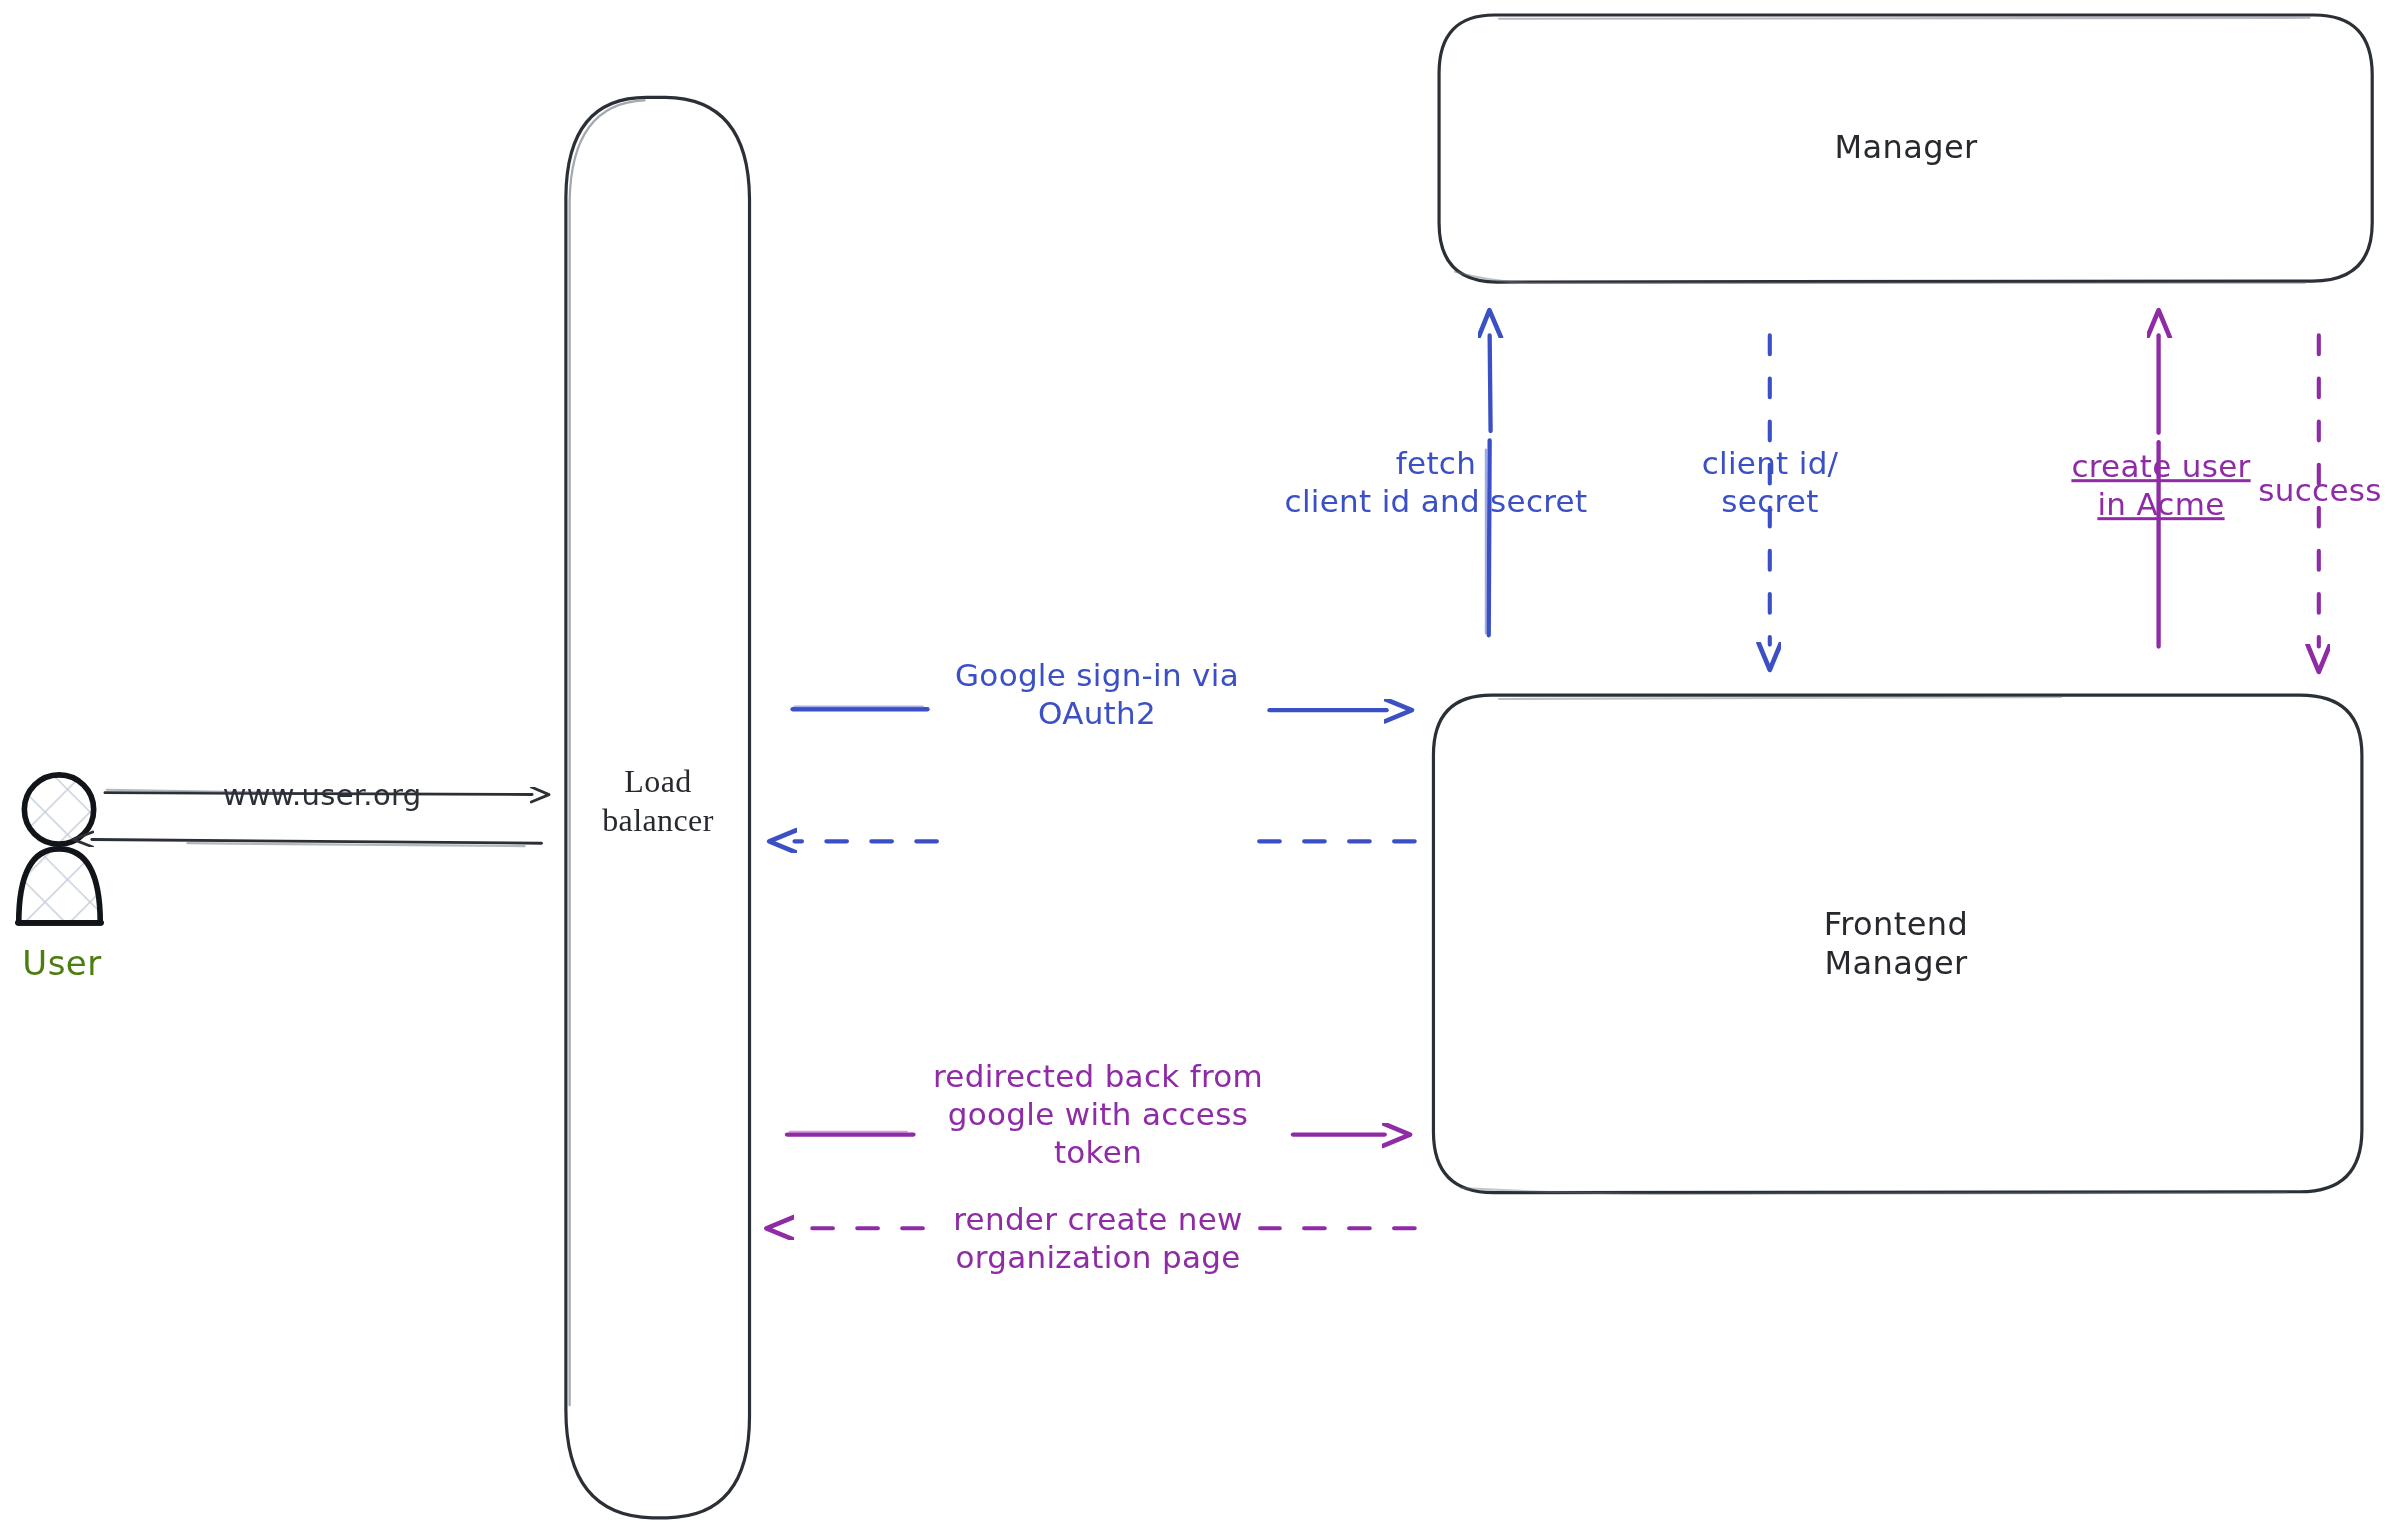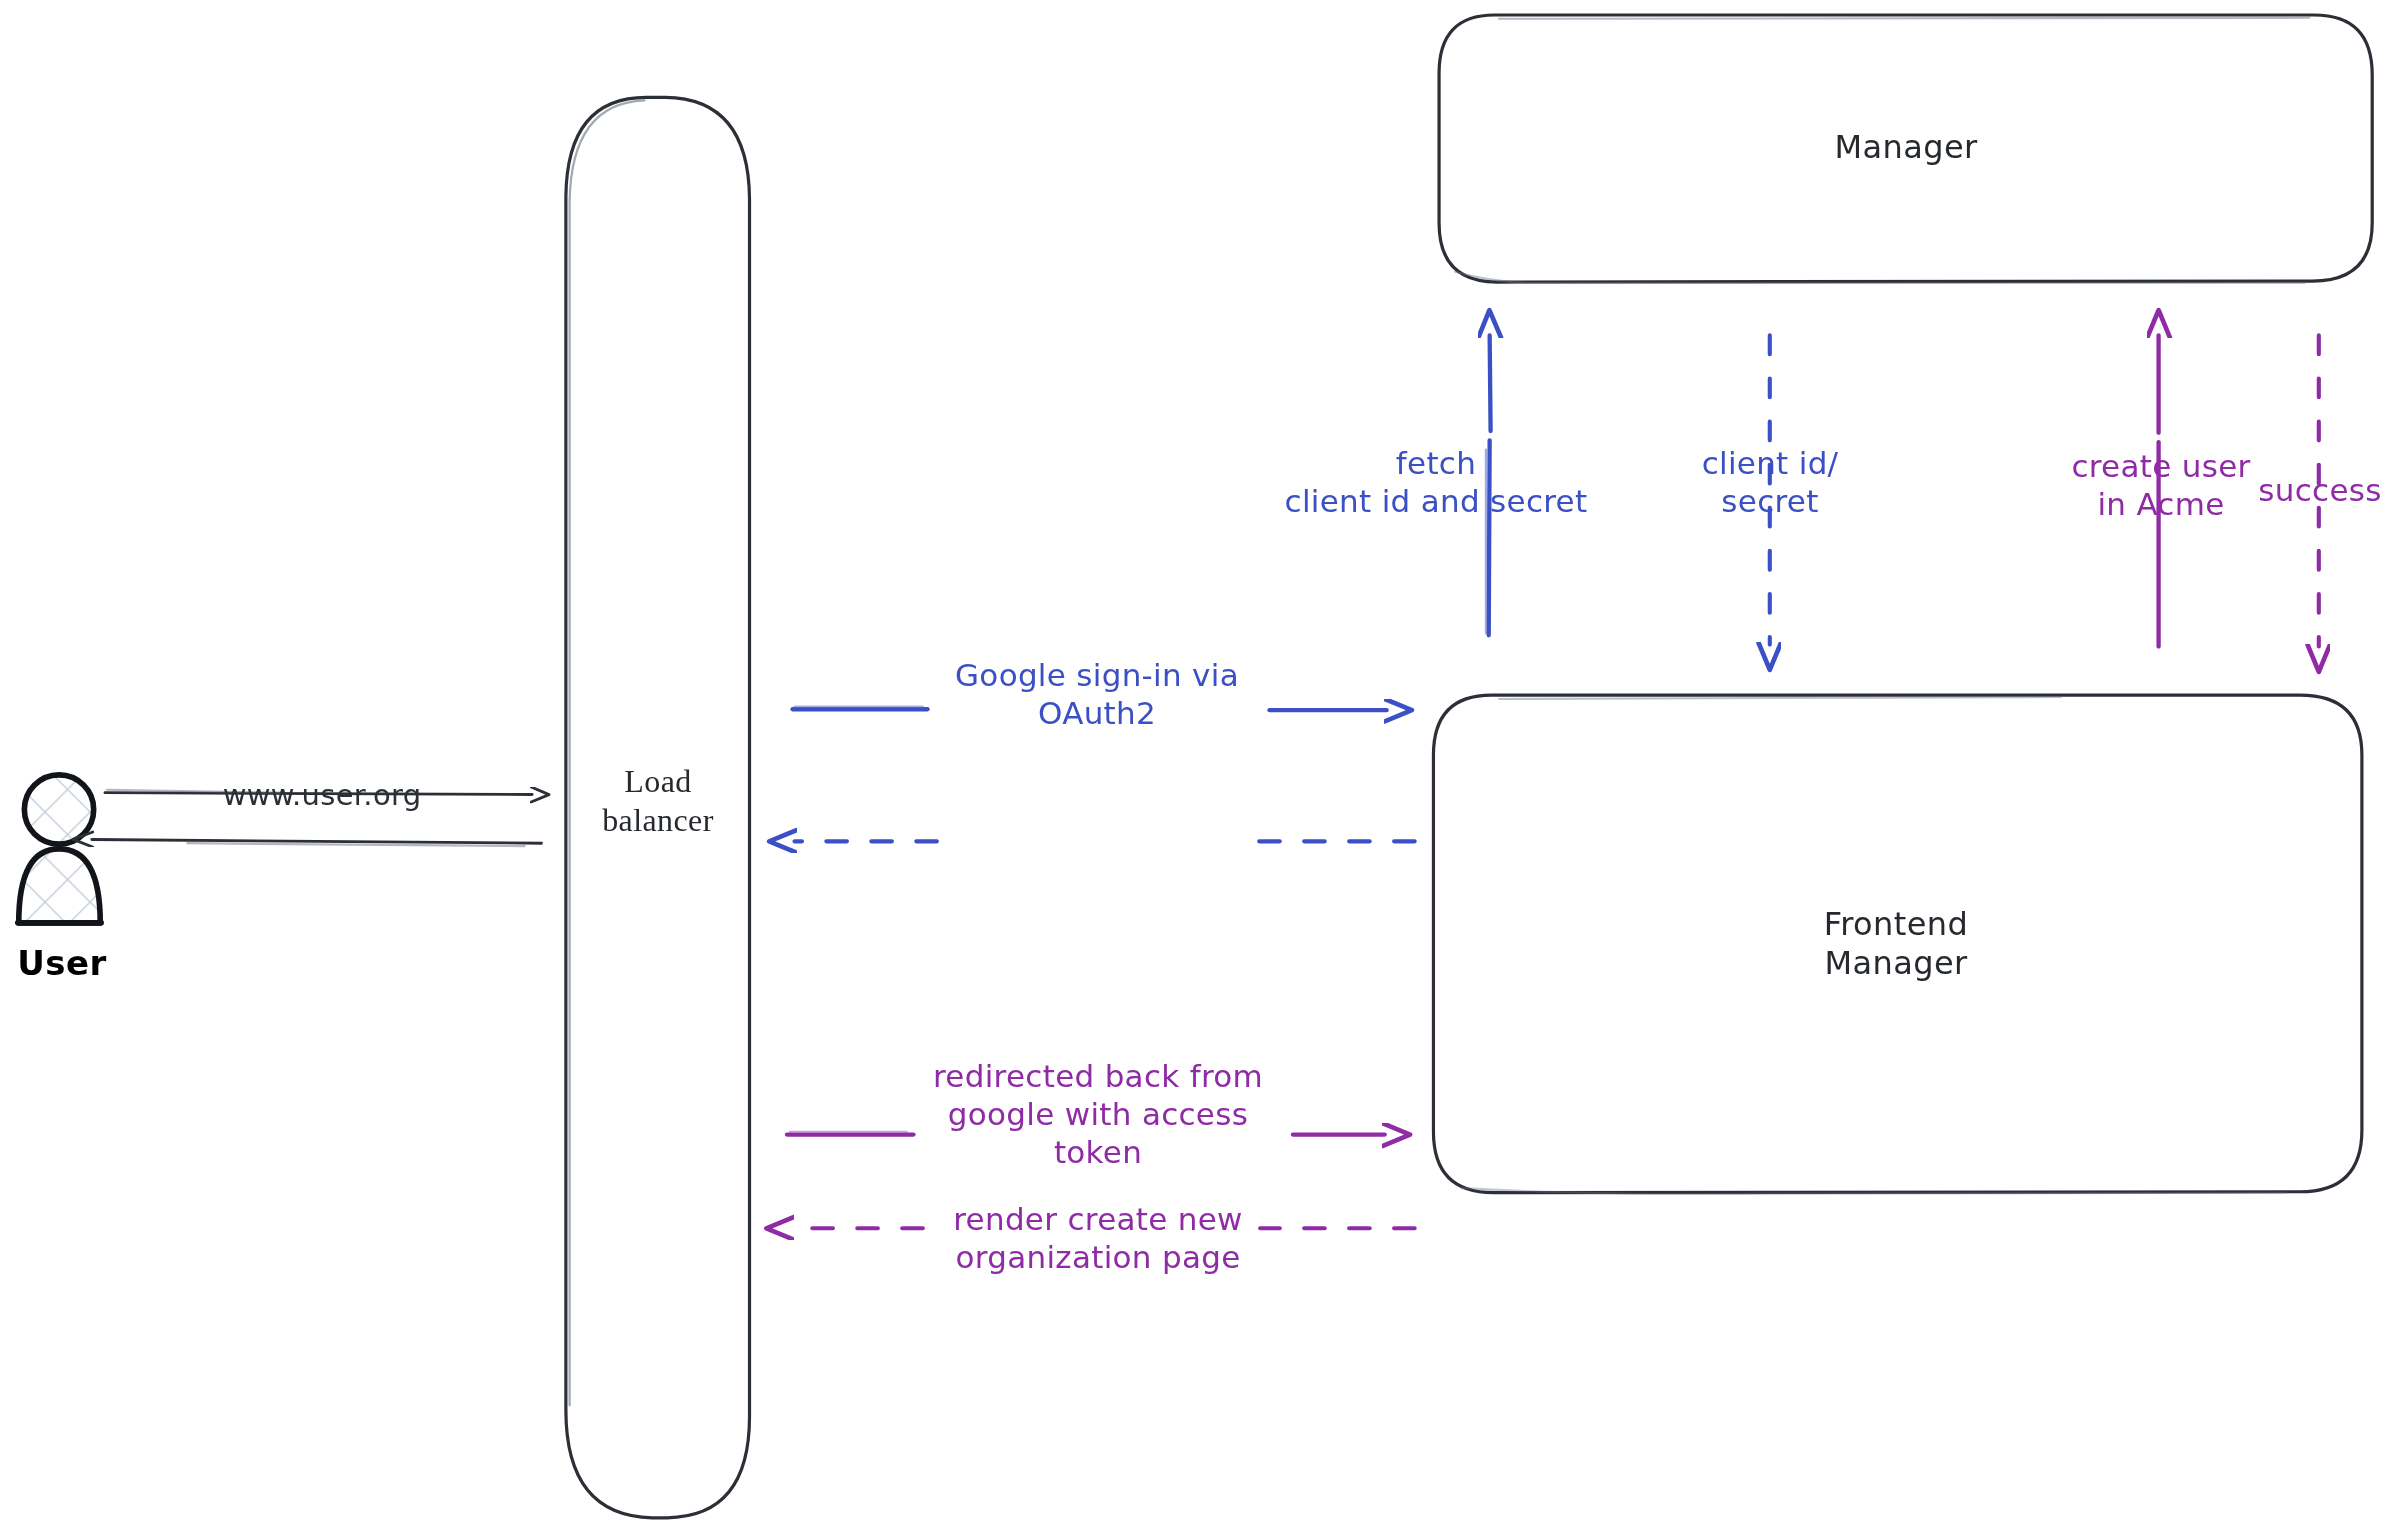--- a/index.html
+++ b/index.html
@@ -43,24 +43,23 @@
     color: #8e2ba5;
     font-size: 31px;
     letter-spacing: 0.3px;
   }
   .edge-label-dark {
     color: #2b2f36;
     font-size: 29px;
     letter-spacing: 0.3px;
   }
   .actor-label {
-    color: #000000;
+    color: #4d7c0f;
     font-size: 34px;
     letter-spacing: 0.5px;
-    font-weight: bold;
   }
   .ctr { transform: translate(-50%, -50%); }
 </style>
 </head>
 <body>
 
 <div id="canvas">
 
   <svg id="sketch" viewBox="0 0 2567 1633" xmlns="http://www.w3.org/2000/svg">
     <defs>
@@ -175,21 +174,21 @@
   <div class="lbl actor-label ctr" style="left:62px; top:964px;">User</div>
 
   <div class="lbl edge-label-dark ctr" style="left:322px; top:796px;">www.user.org</div>
 
   <div class="lbl edge-label-blue ctr" style="left:1436px; top:483px;">fetch
 client id and secret</div>
 
   <div class="lbl edge-label-blue ctr" style="left:1770px; top:483px;">client id/
 secret</div>
 
-  <div class="lbl edge-label-purple ctr" style="left:2161px; top:486px;">create user
+  <div class="lbl edge-label-purple ctr" style="left:2161px; top:486px;text-decoration:underline;">create user
 in Acme</div>
 
   <div class="lbl edge-label-purple ctr" style="left:2320px; top:491px;">success</div>
 
   <div class="lbl edge-label-blue ctr" style="left:1097px; top:695px;">Google sign-in via
 OAuth2</div>
 
 
   <div class="lbl edge-label-purple ctr" style="left:1098px; top:1115px;">redirected back from
 google with access

